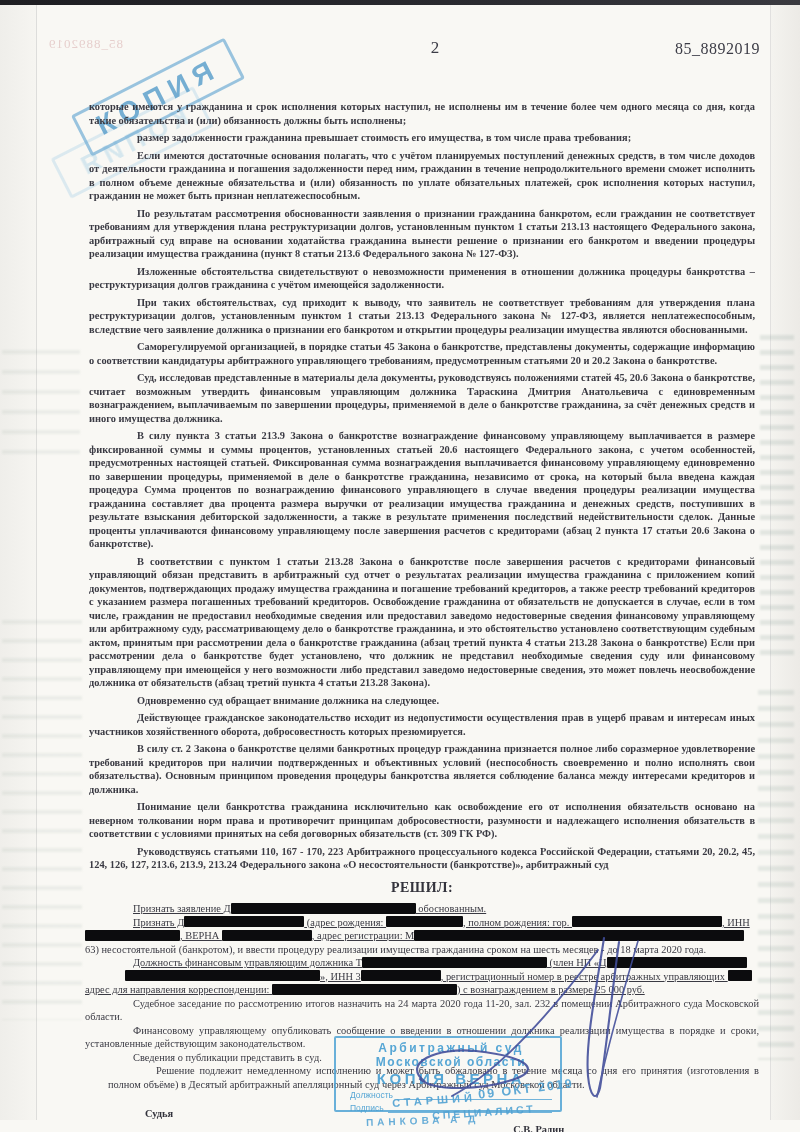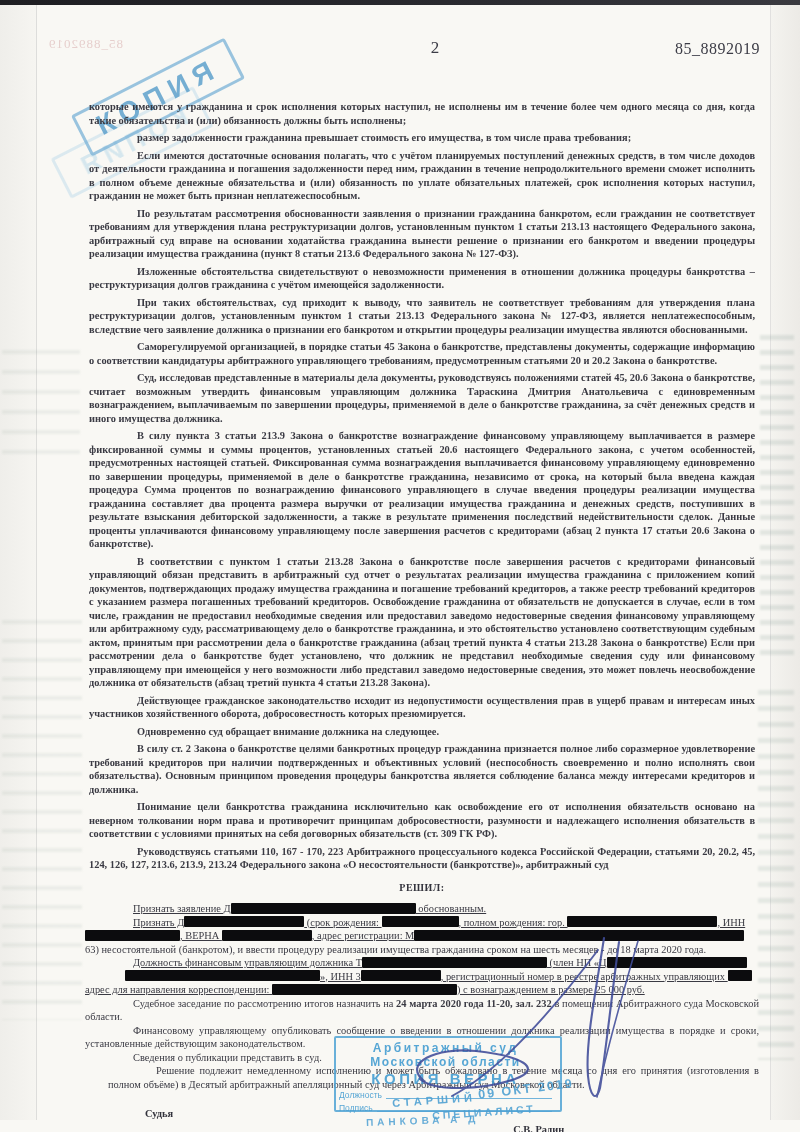--- a/index.html
+++ b/index.html
@@ -25,35 +25,35 @@
   .ghost-col{position:absolute;pointer-events:none;filter:blur(1px);}
   .ghost-col.r1{left:760px;top:335px;width:34px;height:330px;background:repeating-linear-gradient(180deg,rgba(110,140,130,.16) 0 5px,transparent 5px 15px);}
   .ghost-col.r2{left:758px;top:690px;width:36px;height:370px;background:repeating-linear-gradient(180deg,rgba(110,140,130,.14) 0 5px,transparent 5px 16px);}
   .ghost-col.l1{left:2px;top:350px;width:78px;height:120px;background:repeating-linear-gradient(180deg,rgba(120,145,135,.10) 0 4px,transparent 4px 20px);}
   .ghost-col.l2{left:2px;top:620px;width:80px;height:400px;background:repeating-linear-gradient(180deg,rgba(120,145,135,.10) 0 4px,transparent 4px 19px);}
 
   
   .doc{position:absolute;left:85px;top:96px;width:674px;color:#3a3a43;font-size:10.4px;line-height:13.5px;}
   .para{margin:4px;text-align:justify;text-indent:48px;font-weight:bold;}
   .para.noindent{text-indent:0;}
-  .res-heading{text-align:center;font-weight:bold;font-size:10px;margin:9px 0 8px 0;letter-spacing:.5px;color:#33333c;}
+  .res-heading{text-align:center;font-weight:bold;font-size:14px;margin:9px 0 8px 0;letter-spacing:.5px;color:#33333c;}
   .res-line{text-align:justify;}
   .res-line.nowrap{white-space:nowrap;text-align:left;text-decoration:underline;}
   .redact{display:inline-block;background:#0c0c0e;height:11px;vertical-align:-1.5px;border-radius:1px;}
-  .b{font-weight:bold;}
+  .b{font-weight:normal;}
   .sig-row{display:flex;margin-top:16px;color:#33333c;}
   .sig-judge{margin-left:60px;font-weight:bold;}
   .sig-name{margin-left:340px;font-weight:bold;margin-top:16px;}
 
   
-  .court-stamp{position:absolute;left:334px;top:1036px;width:228px;height:76px;border:2px solid rgba(80,163,212,.85);border-radius:2px;color:rgba(72,158,209,.92);font-family:"Liberation Sans",sans-serif;padding:3px 8px 2px 3px;box-sizing:border-box;}
+  .court-stamp{position:absolute;left:334px;top:1036px;width:228px;height:76px;border:2px solid rgba(80,163,212,.85);border-radius:2px;color:rgba(72,158,209,.92);font-family:"Liberation Sans",sans-serif;padding:3px 8px 2px 14px;box-sizing:border-box;}
   .cs-l1{font-size:12px;font-weight:bold;letter-spacing:2.5px;text-align:center;}
   .cs-l2{font-size:12px;font-weight:bold;letter-spacing:1.5px;text-align:center;}
   .cs-l3{font-size:15px;font-weight:bold;letter-spacing:3.5px;text-align:center;margin-top:1px;}
-  .cs-field{display:flex;align-items:flex-start;font-size:8.5px;margin-top:3px;}
+  .cs-field{display:flex;align-items:center;font-size:8.5px;margin-top:3px;}
   .cs-field .lbl{flex:0 0 auto;}
   .cs-field .ln{flex:1 1 auto;border-bottom:1px solid rgba(80,163,212,.8);margin-left:4px;height:8px;}
   .clerk1{position:absolute;left:392px;top:1094px;transform:rotate(-4deg);font-family:"Liberation Sans",sans-serif;font-weight:bold;font-size:11px;letter-spacing:4px;color:rgba(78,160,210,.9);}
   .clerk2{position:absolute;left:432px;top:1106px;transform:rotate(-4deg);font-family:"Liberation Sans",sans-serif;font-weight:bold;font-size:10.5px;letter-spacing:3px;color:rgba(78,160,210,.88);}
   .clerk-name{position:absolute;left:366px;top:1115px;transform:rotate(-2deg);font-family:"Liberation Sans",sans-serif;font-weight:bold;font-size:10px;letter-spacing:4px;color:rgba(78,160,210,.85);}
   .date-stamp{position:absolute;left:478px;top:1082px;transform:rotate(-7deg);font-family:"Liberation Sans",sans-serif;font-weight:bold;font-size:12.5px;letter-spacing:2px;color:rgba(78,160,210,.9);}
 
   .sig-svg{position:absolute;left:0;top:0;pointer-events:none;}
 </style>
 </head>
@@ -84,30 +84,30 @@
         <p class="para noindent">которые имеются у гражданина и срок исполнения которых наступил, не исполнены им в течение более чем одного месяца со дня, когда такие обязательства и (или) обязанность должны быть исполнены;</p>
         <p class="para">размер задолженности гражданина превышает стоимость его имущества, в том числе права требования;</p>
         <p class="para">Если имеются достаточные основания полагать, что с учётом планируемых поступлений денежных средств, в том числе доходов от деятельности гражданина и погашения задолженности перед ним, гражданин в течение непродолжительного времени сможет исполнить в полном объеме денежные обязательства и (или) обязанность по уплате обязательных платежей, срок исполнения которых наступил, гражданин не может быть признан неплатежеспособным.</p>
         <p class="para">По результатам рассмотрения обоснованности заявления о признании гражданина банкротом, если гражданин не соответствует требованиям для утверждения плана реструктуризации долгов, установленным пунктом 1 статьи 213.13 настоящего Федерального закона, арбитражный суд вправе на основании ходатайства гражданина вынести решение о признании его банкротом и введении процедуры реализации имущества гражданина (пункт 8 статьи 213.6 Федерального закона № 127-ФЗ).</p>
         <p class="para">Изложенные обстоятельства свидетельствуют о невозможности применения в отношении должника процедуры банкротства – реструктуризация долгов гражданина с учётом имеющейся задолженности.</p>
         <p class="para">При таких обстоятельствах, суд приходит к выводу, что заявитель не соответствует требованиям для утверждения плана реструктуризации долгов, установленным пунктом 1 статьи 213.13 Федерального закона № 127-ФЗ, является неплатежеспособным, вследствие чего заявление должника о признании его банкротом и открытии процедуры реализации имущества являются обоснованными.</p>
         <p class="para">Саморегулируемой организацией, в порядке статьи 45 Закона о банкротстве, представлены документы, содержащие информацию о соответствии кандидатуры арбитражного управляющего требованиям, предусмотренным статьями 20 и 20.2 Закона о банкротстве.</p>
         <p class="para">Суд, исследовав представленные в материалы дела документы, руководствуясь положениями статей 45, 20.6 Закона о банкротстве, считает возможным утвердить финансовым управляющим должника Тараскина Дмитрия Анатольевича с единовременным вознаграждением, выплачиваемым по завершении процедуры, применяемой в деле о банкротстве гражданина,  за счёт денежных средств и иного имущества должника.</p>
         <p class="para">В силу пункта 3 статьи 213.9 Закона о банкротстве вознаграждение финансовому управляющему выплачивается в размере фиксированной суммы и суммы процентов, установленных статьей 20.6 настоящего Федерального закона, с учетом особенностей, предусмотренных настоящей статьей. Фиксированная сумма вознаграждения выплачивается финансовому управляющему единовременно по завершении процедуры, применяемой в деле о банкротстве гражданина, независимо от срока, на который была введена каждая процедура Сумма процентов по вознаграждению финансового управляющего в случае введения процедуры реализации имущества гражданина составляет два процента размера выручки от реализации имущества гражданина и денежных средств, поступивших в результате взыскания дебиторской задолженности, а также в результате применения последствий недействительности сделок. Данные проценты уплачиваются финансовому управляющему после завершения расчетов с кредиторами (абзац 2 пункта 17 статьи 20.6 Закона о банкротстве).</p>
         <p class="para">В соответствии с пунктом 1 статьи 213.28 Закона о банкротстве после завершения расчетов с кредиторами финансовый управляющий обязан представить в арбитражный суд отчет о результатах реализации имущества гражданина с приложением копий документов, подтверждающих продажу имущества гражданина и погашение требований кредиторов, а также реестр требований кредиторов с указанием размера погашенных требований кредиторов. Освобождение гражданина от обязательств не допускается в случае, если в том числе, гражданин не предоставил необходимые сведения или предоставил заведомо недостоверные сведения финансовому управляющему или арбитражному суду, рассматривающему дело о банкротстве гражданина, и это обстоятельство установлено соответствующим судебным актом, принятым при рассмотрении дела о банкротстве гражданина (абзац третий пункта 4 статьи 213.28 Закона о банкротстве) Если при рассмотрении дела о банкротстве будет установлено, что должник не представил необходимые сведения суду или финансовому управляющему при имеющейся у него возможности либо представил заведомо недостоверные сведения, это может повлечь неосвобождение должника от обязательств (абзац третий пункта 4 статьи 213.28 Закона).</p>
+        <p class="para">Одновременно суд обращает внимание должника на следующее.</p>
         <p class="para">Действующее гражданское законодательство исходит из недопустимости осуществления прав в ущерб правам и интересам иных участников хозяйственного оборота, добросовестность которых презюмируется.</p>
-        <p class="para">Одновременно суд обращает внимание должника на следующее.</p>
         <p class="para">В силу ст. 2 Закона о банкротстве целями банкротных процедур гражданина признается полное либо соразмерное удовлетворение требований кредиторов при наличии подтвержденных и объективных условий (неспособность своевременно и полно исполнять свои обязательства). Основным принципом проведения процедуры банкротства является соблюдение баланса между интересами кредиторов и должника.</p>
         <p class="para">Понимание цели банкротства гражданина исключительно как освобождение его от исполнения обязательств основано на неверном толковании норм права и противоречит принципам добросовестности, разумности и надлежащего исполнения обязательств в соответствии с условиями принятых на себя договорных обязательств (ст. 309 ГК РФ).</p>
         <p class="para">Руководствуясь статьями 110, 167 - 170, 223 Арбитражного процессуального кодекса Российской Федерации, статьями 20, 20.2, 45, 124, 126, 127, 213.6, 213.9, 213.24 Федерального закона «О несостоятельности (банкротстве)», арбитражный суд</p>
       </div>
     <div class="res-heading">РЕШИЛ:</div>
     <div id="resolution">
         <div class="res-line nowrap" style="text-indent: 48px;"><span>Признать заявление Д</span><span class="redact" style="width: 185px;"></span><span> обоснованным.</span></div>
-        <div class="res-line nowrap" style="text-indent: 48px;"><span>Признать Д</span><span class="redact" style="width: 120px;"></span><span> (срок рождения: </span><span class="redact" style="width: 77px;"></span><span>, полном рождения: гор. </span><span class="redact" style="width: 150px;"></span><span>, ИНН</span></div>
+        <div class="res-line nowrap" style="text-indent: 48px;"><span>Признать Д</span><span class="redact" style="width: 120px;"></span><span> (адрес рождения: </span><span class="redact" style="width: 77px;"></span><span>, полном рождения: гор. </span><span class="redact" style="width: 150px;"></span><span>, ИНН</span></div>
         <div class="res-line nowrap"><span class="redact" style="width: 95px;"></span><span>, ВЕРНА </span><span class="redact" style="width: 90px;"></span><span>, адрес регистрации: М</span><span class="redact" style="width: 330px;"></span></div>
         <div class="res-line"><span>63) несостоятельной (банкротом), и ввести процедуру реализации имущества гражданина сроком на шесть месяцев - до 18 марта 2020 года.</span></div>
         <div class="res-line nowrap" style="text-indent: 48px;"><span>Должность финансовым управляющим должника Т</span><span class="redact" style="width: 185px;"></span><span> (член НП «Ц</span><span class="redact" style="width: 140px;"></span></div>
         <div class="res-line nowrap" style="text-indent: 40px;"><span class="redact" style="width: 195px;"></span><span>», ИНН 3</span><span class="redact" style="width: 80px;"></span><span>, регистрационный номер в реестре арбитражных управляющих </span><span class="redact" style="width: 24px;"></span></div>
         <div class="res-line nowrap"><span>адрес для направления корреспонденции: </span><span class="redact" style="width: 185px;"></span><span>) с вознаграждением в размере 25 000 руб.</span></div>
         <div class="res-line" style="text-indent: 48px;"><span>Судебное заседание по рассмотрению итогов назначить на </span><span class="b">24 марта 2020 года 11-20, зал. 232</span><span> в помещении Арбитражного суда Московской области.</span></div>
         <div class="res-line" style="text-indent: 48px;"><span>Финансовому управляющему опубликовать сообщение о введении в отношении должника реализации имущества в порядке и сроки, установленные действующим законодательством.</span></div>
         <div class="res-line" style="text-indent: 48px;"><span>Сведения о публикации представить в суд.</span></div>
         <div class="res-line" style="text-indent: 48px; margin-left: 23px;"><span>Решение подлежит немедленному исполнению и может быть обжаловано в течение месяца со дня его принятия (изготовления в полном объёме) в Десятый арбитражный апелляционный суд через Арбитражный суд Московской области.</span></div>
       </div>

